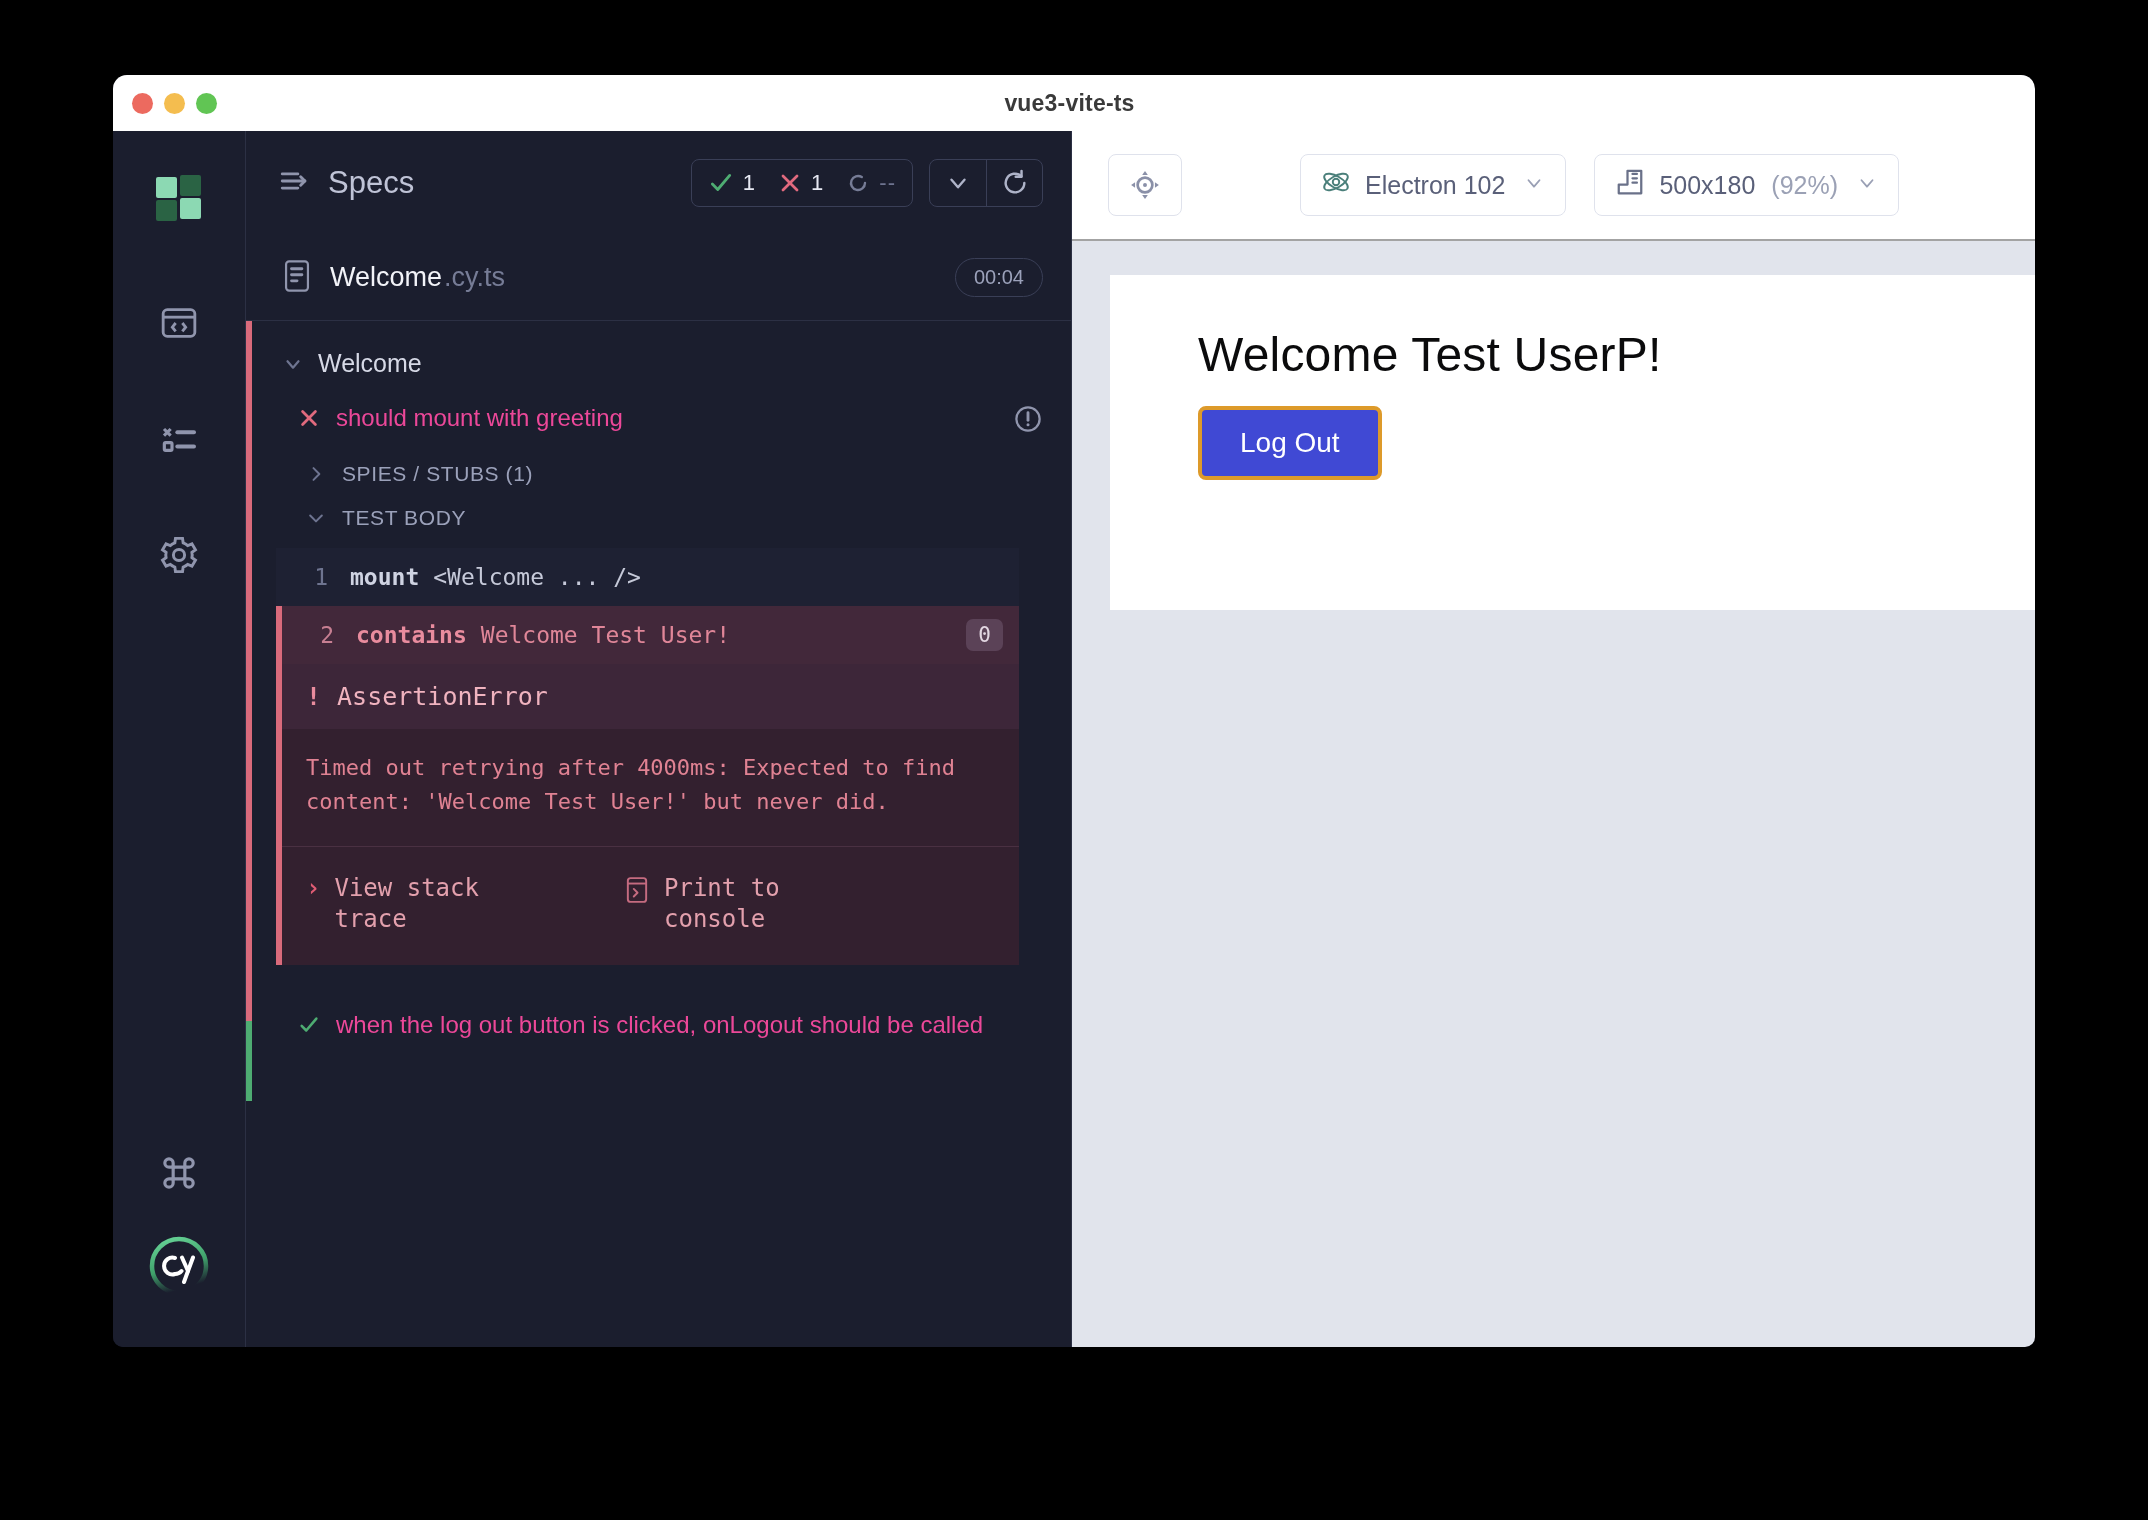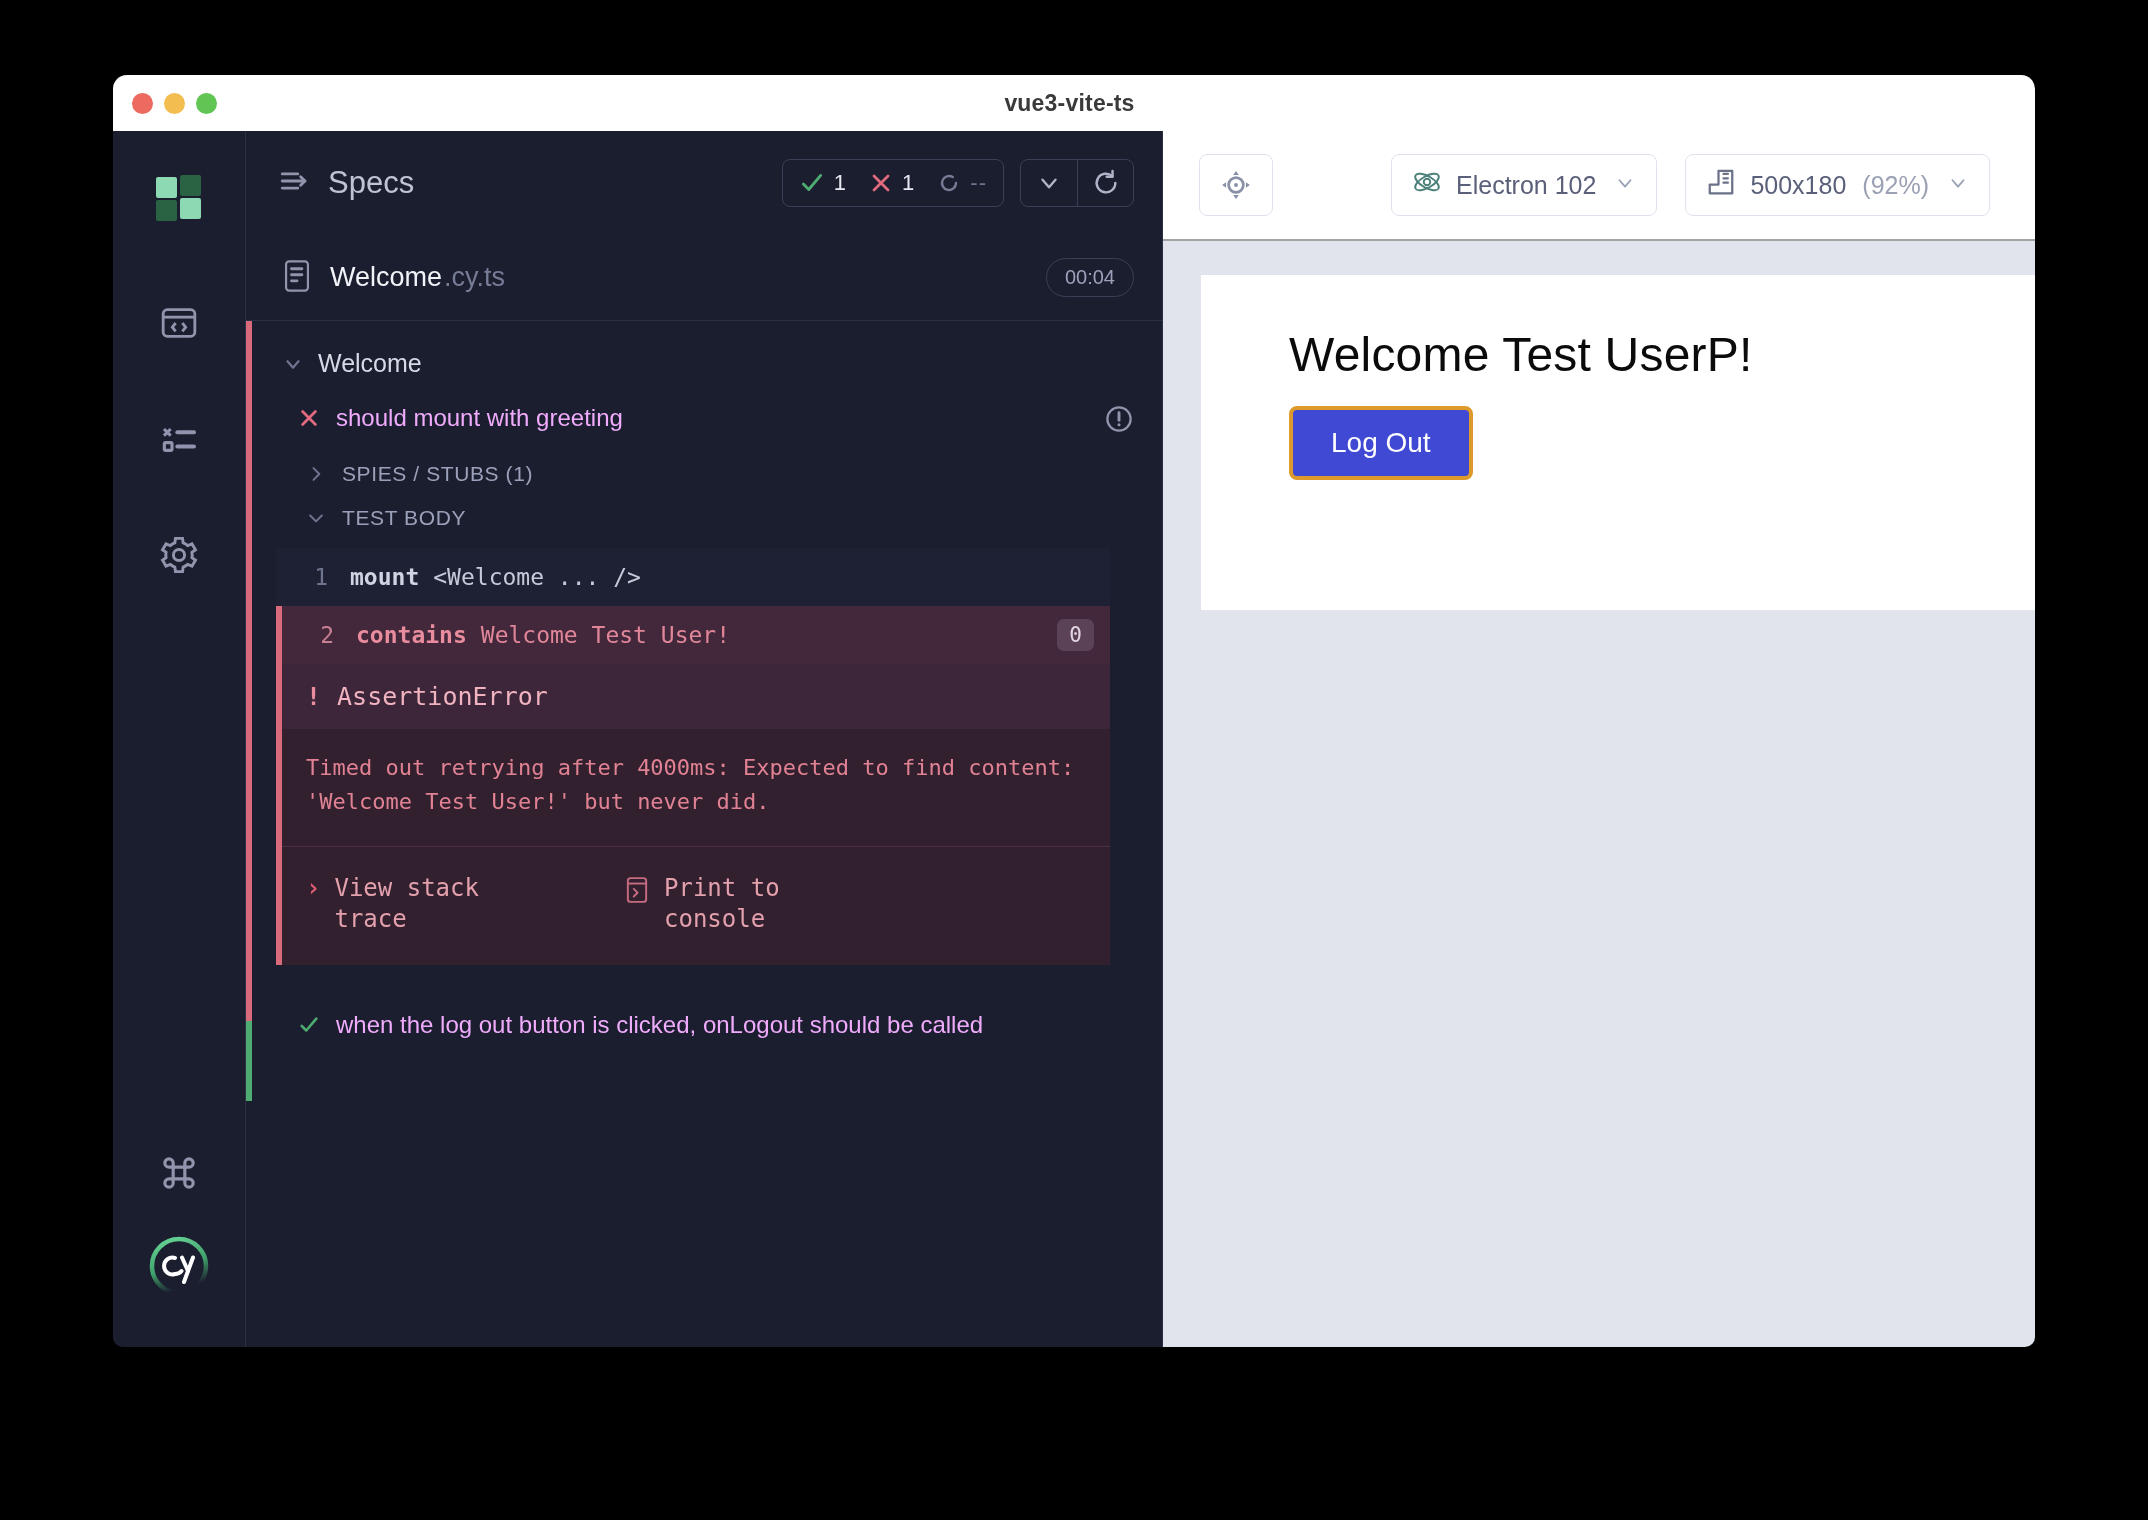--- a/index.html
+++ b/index.html
@@ -64,21 +64,21 @@
     display: flex; align-items: center; justify-content: center;
     margin-bottom: 52px;
     color: #9095ad;
   }
   .rail-spacer { flex: 1; }
   .rail-bottom { display: flex; flex-direction: column; align-items: center; padding-bottom: 50px; }
   .cy-logo { width: 62px; height: 62px; margin-top: 30px; }
 
   
   .reporter {
-    width: 917px;
+    width: 826px;
     background: #1b1e2e;
     border-right: 1px solid #2c3044;
     display: flex;
     flex-direction: column;
     flex-shrink: 0;
     position: relative;
   }
   .reporter-header {
     height: 104px;
     display: flex;
@@ -145,21 +145,21 @@
 
   .suite-row {
     display: flex; align-items: center; gap: 14px;
     padding: 14px 28px 14px 36px;
     color: #d6d9e6;
     font-size: 25px;
   }
   .test-row {
     display: flex; align-items: flex-start; gap: 16px;
     padding: 10px 28px 10px 52px;
-    color: #f0abfc;
+    color: #ec4899;
     font-size: 24px;
     line-height: 1.35;
   }
   .test-row .icon-slot { width: 22px; flex-shrink: 0; padding-top: 3px; }
   .test-row .warn { margin-left: auto; flex-shrink: 0; padding-top: 2px; }
 
   .sub-row {
     display: flex; align-items: center; gap: 16px;
     padding: 10px 28px 10px 54px;
     color: #9ba1ba;

